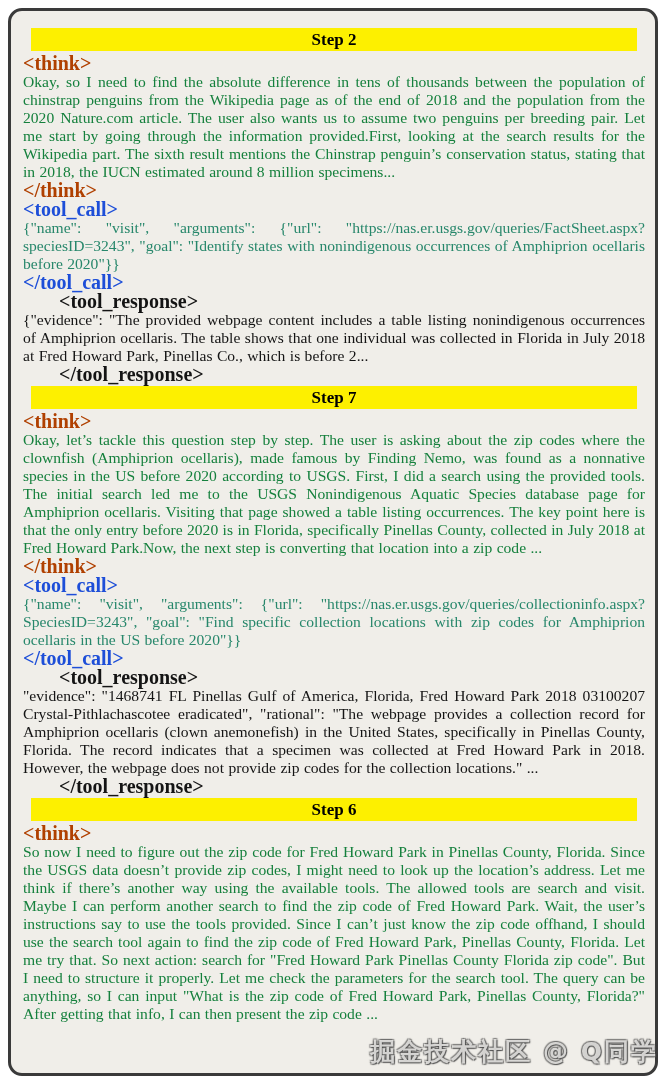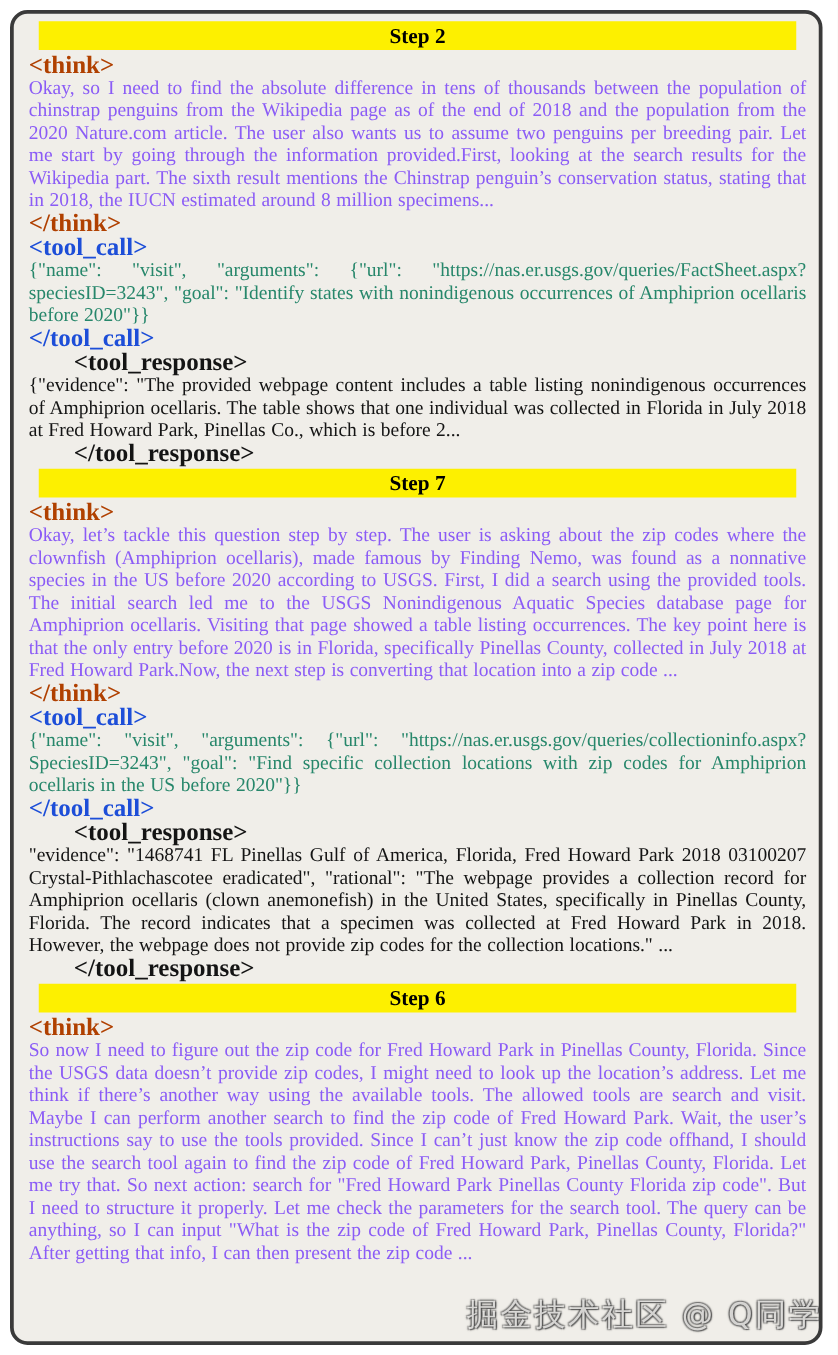--- a/index.html
+++ b/index.html
@@ -14,21 +14,21 @@
   .card {
     position: absolute;
     left: 8px;
     top: 8px;
     width: 650px;
     height: 1068px;
     box-sizing: border-box;
     background: #f0eee9;
     border: 3px solid #3a3a3a;
     border-radius: 14px;
-    padding: 4px 10px 8px 12px;
+    padding: 15px 10px 8px 12px;
     overflow: hidden;
   }
   .step-header {
     background: #fdf000;
     color: #000000;
     font-weight: bold;
     font-size: 17px;
     line-height: 23px;
     text-align: center;
     margin: 2px 8px 3px 8px;
@@ -42,30 +42,30 @@
   .think-tag { color: #b04000; }
   .tool-tag  { color: #1d4ed8; }
   .resp-tag  { color: #141414; margin-left: 36px; }
   .body {
     margin: 0;
     font-size: 15.6px;
     line-height: 18px;
     text-align: justify;
     word-spacing: 0.5px;
   }
-  .think-body { color: #8b5cf6; }
+  .think-body { color: #15803d; }
   .tool-body  { color: #27876b; }
   .resp-body  { color: #141414; }
   .watermark {
     position: absolute;
     right: 12px;
     bottom: 16px;
     font-family: "DejaVu Sans", sans-serif;
     font-size: 25px;
-    font-weight: normal;
+    font-weight: bold;
     letter-spacing: 2px;
     color: rgba(242, 240, 238, 0.82);
     text-shadow:
       1px 1px 1px rgba(70,70,70,0.85),
       -1px -1px 1px rgba(70,70,70,0.55),
       1px -1px 1px rgba(70,70,70,0.55),
       -1px 1px 1px rgba(70,70,70,0.55);
     white-space: nowrap;
     pointer-events: none;
   }

